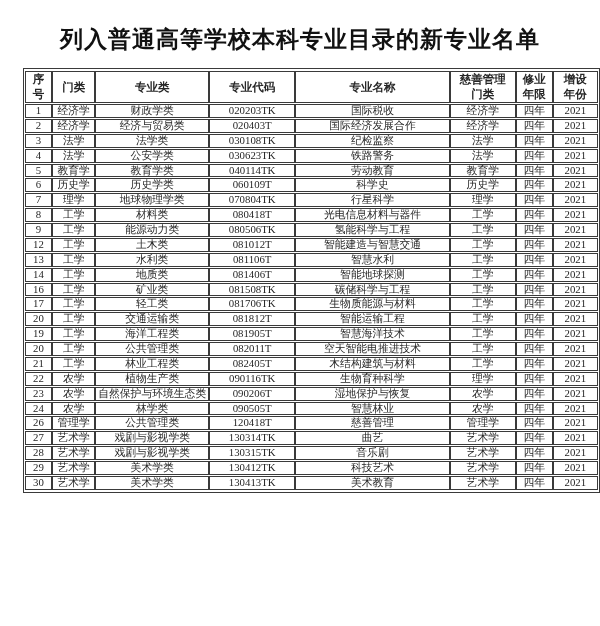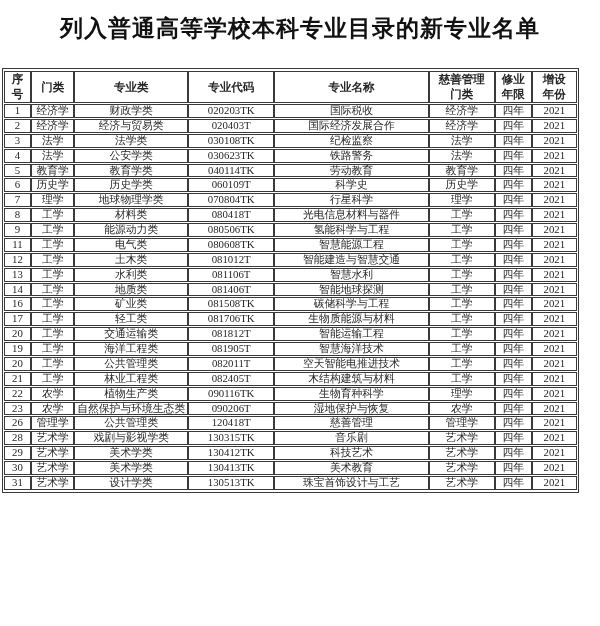--- a/index.html
+++ b/index.html
@@ -14,27 +14,27 @@
     color:var(--text-color);
     font-family:"Liberation Serif","DejaVu Serif",serif;
     position:relative;
     overflow:hidden;
   }
   .doc-title{
     text-align:center;
     font-weight:bold;
     font-size:23px;
     letter-spacing:1px;
-    padding-top:13px;
+    padding-top:24px;
     color:#111111;
     font-family:"Liberation Serif","DejaVu Serif",serif;
   }
   .table-wrap{
     position:absolute;
-    left:2px;
+    left:23px;
     top:68px;
     width:577px;
     box-sizing:border-box;
     border:1px solid var(--border-color);
     padding:1px;
     background:var(--bg-color);
   }
   table.majors{
     width:100%;
     border-collapse:separate;
@@ -190,30 +190,20 @@
     <td>9</td>
     <td>工学</td>
     <td>能源动力类</td>
     <td>080506TK</td>
     <td>氢能科学与工程</td>
     <td>工学</td>
     <td>四年</td>
     <td>2021</td>
   </tr>
         <tr>
-    <td>11</td>
-    <td>工学</td>
-    <td>电气类</td>
-    <td>080608TK</td>
-    <td>智慧能源工程</td>
-    <td>工学</td>
-    <td>四年</td>
-    <td>2021</td>
-  </tr>
-        <tr>
     <td>12</td>
     <td>工学</td>
     <td>土木类</td>
     <td>081012T</td>
     <td>智能建造与智慧交通</td>
     <td>工学</td>
     <td>四年</td>
     <td>2021</td>
   </tr>
         <tr>
@@ -305,35 +295,55 @@
     <td>理学</td>
     <td>四年</td>
     <td>2021</td>
   </tr>
         <tr>
     <td>23</td>
     <td>农学</td>
     <td>自然保护与环境生态类</td>
     <td>090206T</td>
     <td>湿地保护与恢复</td>
+    <td>农学</td>
+    <td>四年</td>
+    <td>2021</td>
+  </tr>
+        <tr>
+    <td>24</td>
+    <td>农学</td>
+    <td>林学类</td>
+    <td>090505T</td>
+    <td>智慧林业</td>
     <td>农学</td>
     <td>四年</td>
     <td>2021</td>
   </tr>
         <tr>
     <td>26</td>
     <td>管理学</td>
     <td>公共管理类</td>
     <td>120418T</td>
     <td>慈善管理</td>
     <td>管理学</td>
     <td>四年</td>
     <td>2021</td>
   </tr>
         <tr>
+    <td>27</td>
+    <td>艺术学</td>
+    <td>戏剧与影视学类</td>
+    <td>130314TK</td>
+    <td>曲艺</td>
+    <td>艺术学</td>
+    <td>四年</td>
+    <td>2021</td>
+  </tr>
+        <tr>
     <td>28</td>
     <td>艺术学</td>
     <td>戏剧与影视学类</td>
     <td>130315TK</td>
     <td>音乐剧</td>
     <td>艺术学</td>
     <td>四年</td>
     <td>2021</td>
   </tr>
         <tr>
@@ -345,29 +355,19 @@
     <td>艺术学</td>
     <td>四年</td>
     <td>2021</td>
   </tr>
         <tr>
     <td>30</td>
     <td>艺术学</td>
     <td>美术学类</td>
     <td>130413TK</td>
     <td>美术教育</td>
-    <td>艺术学</td>
-    <td>四年</td>
-    <td>2021</td>
-  </tr>
-        <tr>
-    <td>31</td>
-    <td>艺术学</td>
-    <td>设计学类</td>
-    <td>130513TK</td>
-    <td>珠宝首饰设计与工艺</td>
     <td>艺术学</td>
     <td>四年</td>
     <td>2021</td>
   </tr>
       </tbody>
   </table>
 </div>
 
 </body></html>

